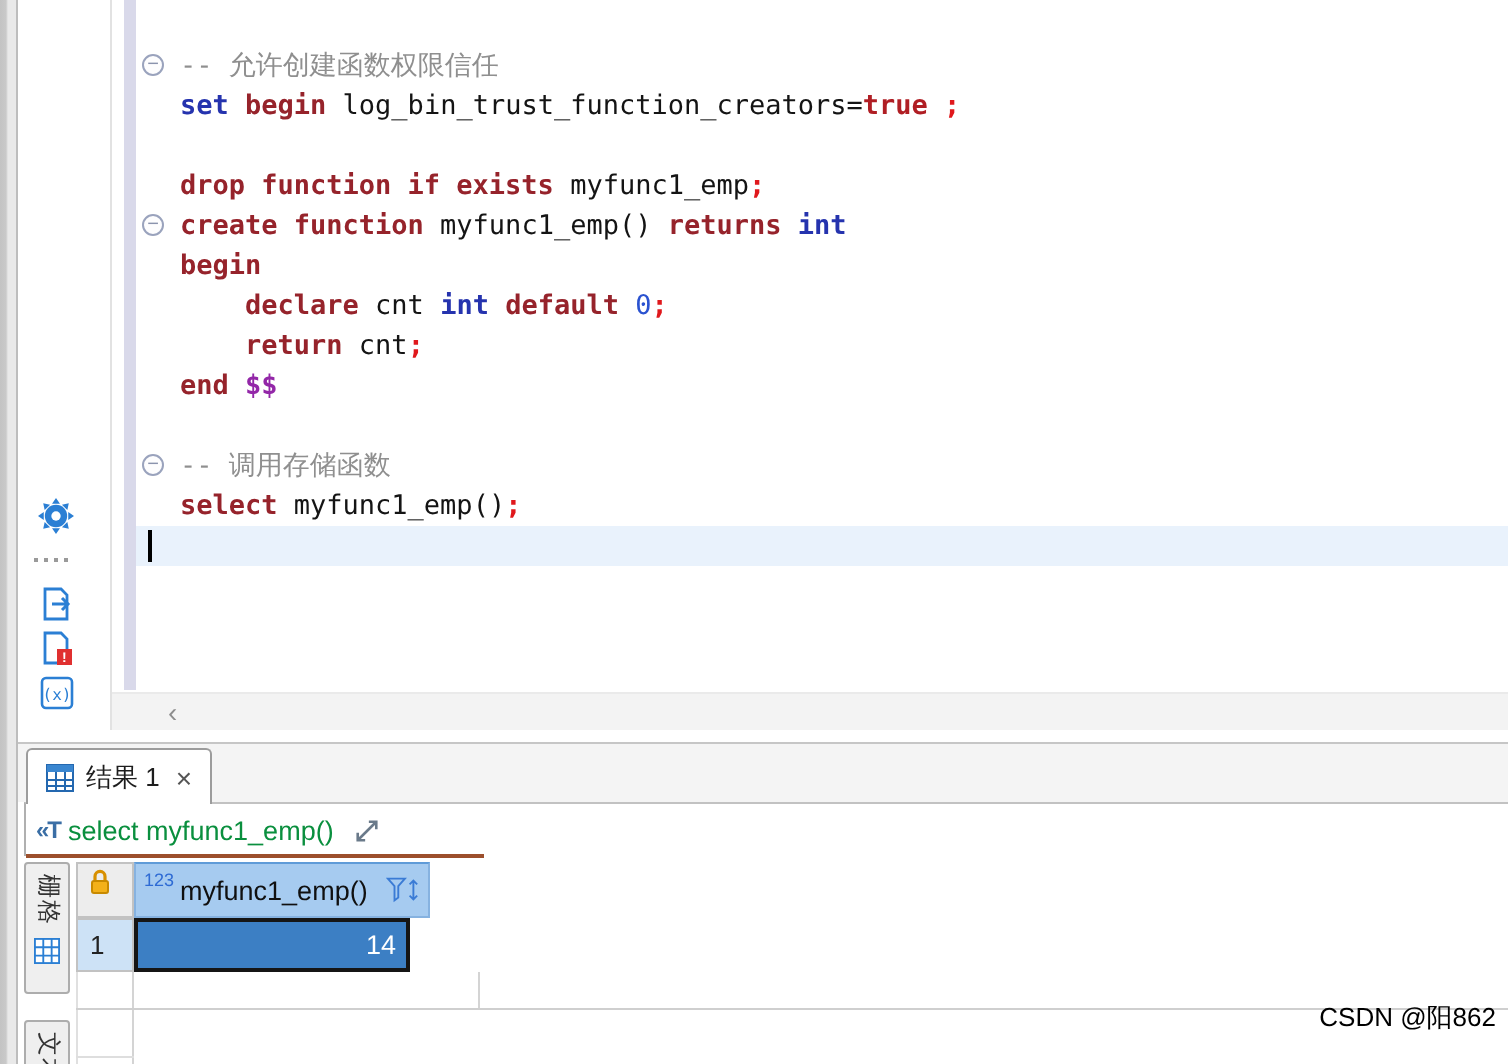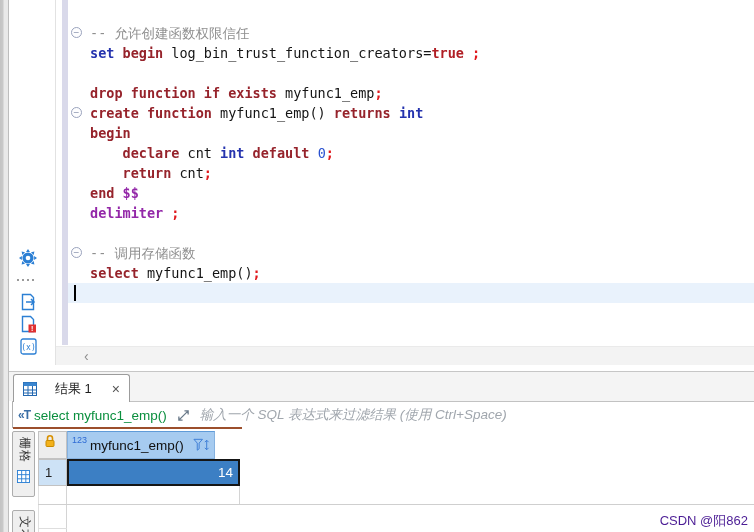--- a/index.html
+++ b/index.html
@@ -41,21 +41,21 @@
   
   #hscroll{position:absolute;left:56px;top:346px;width:698px;height:19px;background:#f3f3f3;
     border-top:1px solid #eaeaea;box-sizing:border-box;}
   #hscroll .arrow{position:absolute;left:28px;top:0;color:#8d8d8d;font-size:14px;line-height:18px;}
 
   
   #results{position:absolute;left:9px;top:371px;width:745px;height:161px;background:#fff;
     border-top:1px solid #c6c6c6;box-sizing:border-box;}
   #tabbar{position:absolute;left:0;top:0;right:0;height:29px;background:#f4f4f4;}
   #result-tab{position:absolute;left:4px;top:2px;height:28px;background:#fff;border:1px solid #9c9c9c;
-    border-bottom:none;border-radius:3px 3px 0 0;display:flex;align-items:center;gap:18px;
+    border-bottom:none;border-radius:3px 3px 0 0;display:flex;align-items:center;gap:6px;
     padding:0 9px;z-index:3;box-sizing:border-box;}
   #result-tab .lbl{font-size:13px;color:#1d1d1d;}
   #result-tab .close{font-size:14px;color:#555;margin-left:2px;line-height:14px;}
 
   #filterbar{position:absolute;left:3px;top:29px;right:0;height:27px;background:#fff;
     border-top:1px solid #c2c2c2;border-left:1px solid #b0b0b0;box-sizing:border-box;
     display:flex;align-items:center;z-index:1;}
   #filterbar .fx-icon{margin-left:5px;font-size:12px;font-weight:bold;color:#3a6ea5;letter-spacing:-1px;}
   #filterbar .query{margin-left:4px;font-size:13.5px;color:var(--query_green);white-space:nowrap;}
   #filterbar .expand{margin-left:10px;display:flex;align-items:center;}
@@ -75,27 +75,27 @@
   #corner-cell{position:absolute;left:29px;top:2px;width:29px;height:28px;background:#ededed;
     border:1px solid #c2c2c2;box-sizing:border-box;}
   #col-header{position:absolute;left:58px;top:2px;width:148px;height:28px;background:var(--header_bg);
     border:1px solid #86b2e0;border-top:1px solid #5f9bd8;box-sizing:border-box;
     display:flex;align-items:center;padding:0 4px;}
   #col-header .badge{font-size:9px;color:#2e6bd4;align-self:flex-start;margin-top:3px;}
   #col-header .name{font-size:13.5px;color:#101010;margin-left:3px;}
   #col-header .hicon{margin-left:auto;display:flex;align-items:center;}
   #row-header{position:absolute;left:29px;top:30px;width:29px;height:27px;background:#cde2f6;
     border:1px solid #c2c2c2;box-sizing:border-box;font-size:13px;color:#222;line-height:25px;padding-left:6px;}
-  #data-cell{position:absolute;left:58px;top:30px;width:173px;height:27px;background:var(--cell_selected_bg);
+  #data-cell{position:absolute;left:58px;top:30px;width:138px;height:27px;background:var(--cell_selected_bg);
     border:2px solid #151515;box-sizing:border-box;color:#fff;font-size:13.5px;text-align:right;
     line-height:23px;padding-right:5px;}
   .vline{position:absolute;width:1px;background:#d4d4d4;}
   .hline{position:absolute;height:1px;background:#cfcfcf;}
 
-  #watermark{position:absolute;right:6px;top:512px;font-size:13px;color:#4c1d95;}
+  #watermark{position:absolute;right:6px;top:500px;font-size:13px;color:#000000;}
 </style>
 </head>
 <body>
 
 <div id="left-strip"></div>
 
 <div id="toolbar-col">
   <span class="tb-icon" style="top:248px;">
     <svg width="18" height="18" viewBox="0 0 20 20">
       <path fill="#2b7fd4" d="M10 0l2.2 3.2h-4.4zM10 20l2.2-3.2h-4.4zM0 10l3.2-2.2v4.4zM20 10l-3.2-2.2v4.4zM2.9 2.9l3.8 0.8-3 3zM17.1 2.9l-0.8 3.8-3-3zM2.9 17.1l3.8-0.8-3-3zM17.1 17.1l-3.8-0.8 3-3z"></path>
@@ -135,21 +135,20 @@
   <div id="code-lines">
       <div class="code-line"><span class="fold">−</span><span class="tk-com">-- 允许创建函数权限信任</span></div>
       <div class="code-line"><span class="tk-type">set</span><span class="tk-pln"> </span><span class="tk-kw">begin</span><span class="tk-pln"> log_bin_trust_function_creators=</span><span class="tk-bool">true</span><span class="tk-pln"> </span><span class="tk-semi">;</span></div>
       <div class="code-line"></div>
       <div class="code-line"><span class="tk-kw">drop function if exists</span><span class="tk-pln"> myfunc1_emp</span><span class="tk-semi">;</span></div>
       <div class="code-line"><span class="fold">−</span><span class="tk-kw">create function</span><span class="tk-pln"> myfunc1_emp() </span><span class="tk-kw">returns</span><span class="tk-pln"> </span><span class="tk-type">int</span></div>
       <div class="code-line"><span class="tk-kw">begin</span></div>
       <div class="code-line"><span class="tk-pln">    </span><span class="tk-kw">declare</span><span class="tk-pln"> cnt </span><span class="tk-type">int</span><span class="tk-pln"> </span><span class="tk-kw">default</span><span class="tk-pln"> </span><span class="tk-num">0</span><span class="tk-semi">;</span></div>
       <div class="code-line"><span class="tk-pln">    </span><span class="tk-kw">return</span><span class="tk-pln"> cnt</span><span class="tk-semi">;</span></div>
       <div class="code-line"><span class="tk-kw">end</span><span class="tk-pln"> </span><span class="tk-cmd">$$</span></div>
-      <div class="code-line"><span class="tk-cmd">delimiter </span><span class="tk-semi">;</span></div>
       <div class="code-line"></div>
       <div class="code-line"><span class="fold">−</span><span class="tk-com">-- 调用存储函数</span></div>
       <div class="code-line"><span class="tk-kw">select</span><span class="tk-pln"> myfunc1_emp()</span><span class="tk-semi">;</span></div>
       <div class="code-line cur-line"><span class="caret"></span></div>
     </div>
 </div>
 
 <div id="hscroll">
   <span class="arrow">‹</span>
 </div>
@@ -168,21 +167,20 @@
   </div>
 
   <div id="filterbar">
     <span class="fx-icon">«T</span>
     <span class="query">select myfunc1_emp()</span>
     <span class="expand">
       <svg width="13" height="13" viewBox="0 0 14 14">
           <path d="M2 12L12 2M8 2h4v4M6 12H2V8" stroke="#6a7a8a" stroke-width="1.4" fill="none"></path>
         </svg>
     </span>
-    <span class="placeholder">输入一个 SQL 表达式来过滤结果 (使用 Ctrl+Space)</span>
     <span id="filter-underline"></span>
   </div>
 
   <div id="grid-region">
     <div class="vtab" id="vtab-grid">
       <span class="vlabel-wrap">
           <span class="vlabel">栅格</span>
         </span>
       <span class="icon">
         <svg width="13" height="13" viewBox="0 0 14 14">

